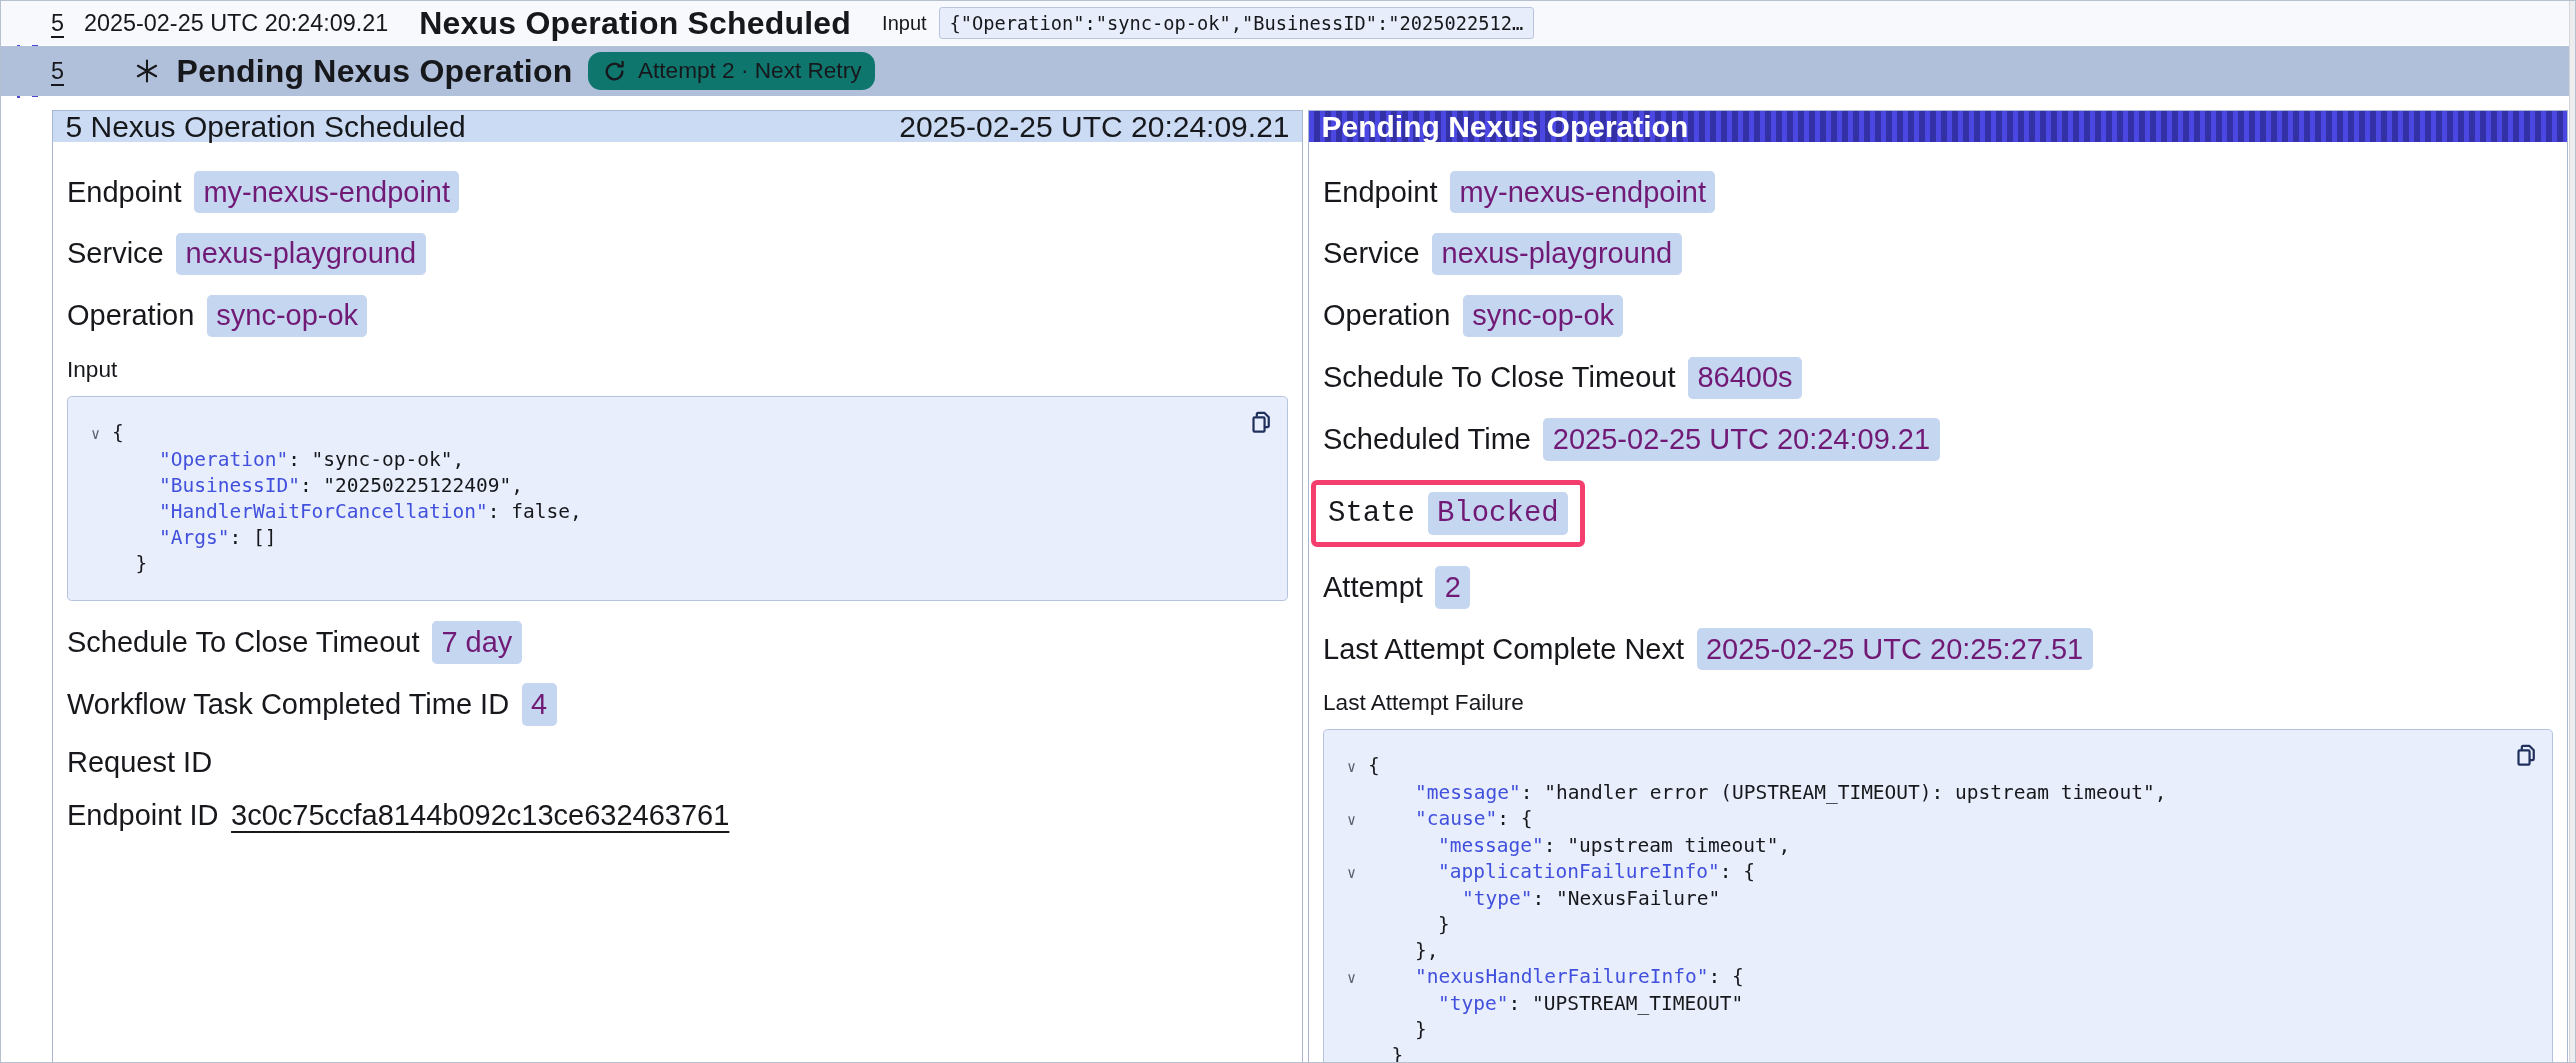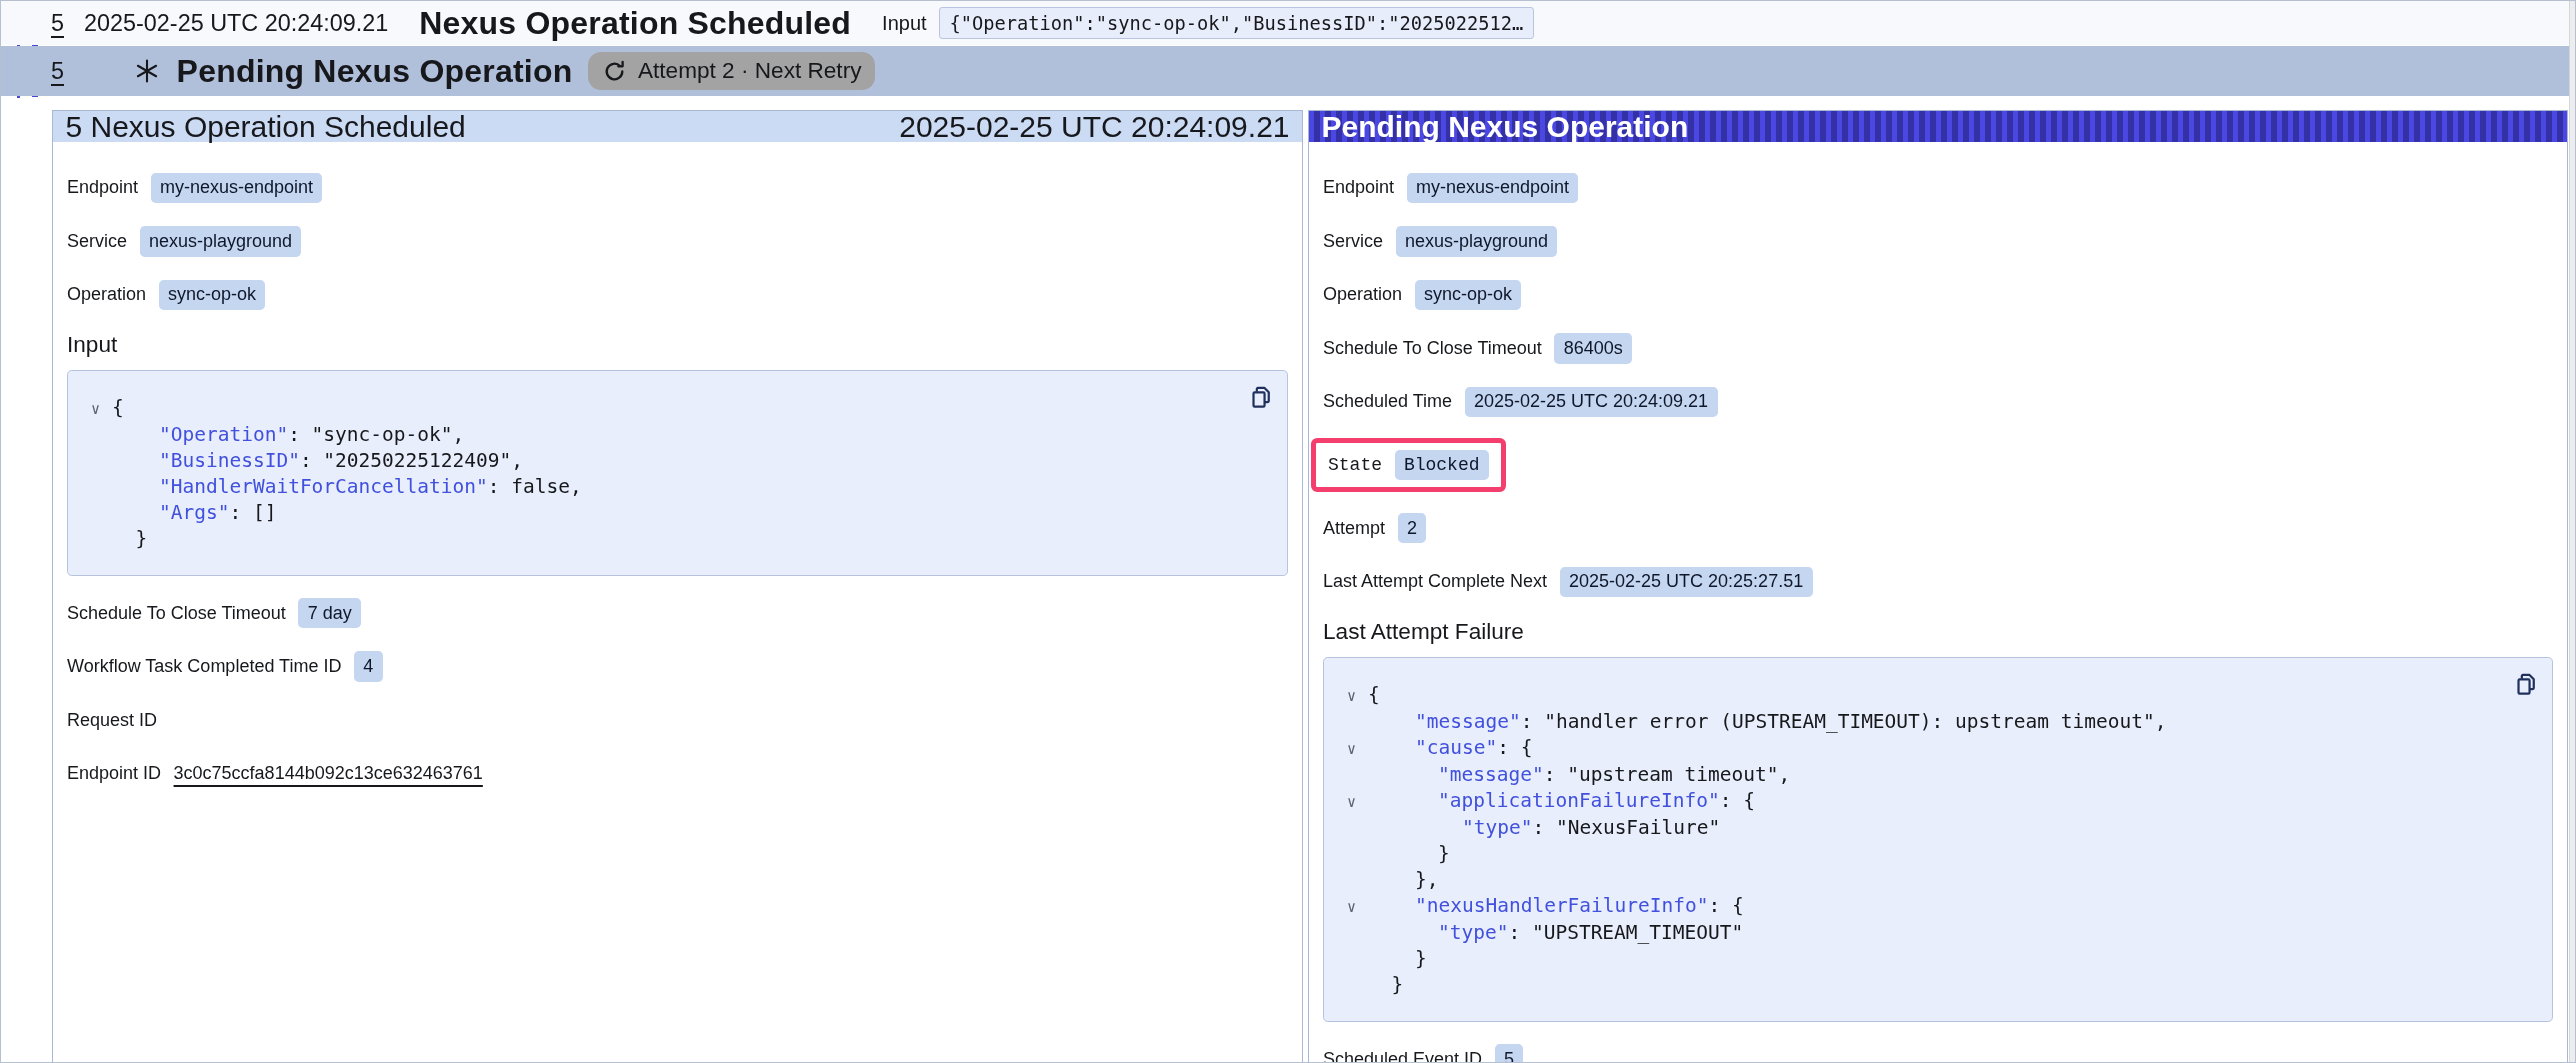--- a/index.html
+++ b/index.html
@@ -30,21 +30,21 @@
     margin-left:12.5px;
     font-family:"DejaVu Sans Mono", monospace;
     font-size:18.7px;
     background:#e8edfb; border:1.6px solid #b9c4de; border-radius:3.1px;
     padding:4.7px 9.4px; max-width:647px; overflow:hidden; white-space:nowrap;
     cursor:pointer;
   }
   .row2 .evt-title { margin-left:0; }
   .asterisk { margin-left:69px; margin-right:15.6px; display:inline-flex; align-items:center; }
   .retry-badge {
-    margin-left:15.6px; background:#a3a3a3; border-radius:13px;
+    margin-left:15.6px; background:#0f766e; border-radius:13px;
     display:inline-flex; align-items:center; gap:11px;
     padding:6.2px 14px; font-size:22.6px; color:#17181c;
   }
 
   
   .gutter-dash {
     position:absolute; left:15.6px; top:25px; height:72px; width:0;
     border-left:3.1px dashed #4946d6;
   }
   .dot-open {
@@ -72,25 +72,25 @@
     height:31px; display:flex; align-items:center; justify-content:space-between;
     padding:0 12.5px; font-size:30px;
   }
   .panel-header.plain { background:#cbdbf4; color:#17181c; }
   .panel-header.striped {
     background:repeating-linear-gradient(90deg,#4a47e2 0 5.5px,#3331a5 5.5px 11px);
     color:#ffffff; font-weight:600;
   }
   .panel-body { padding:9.4px 14px 15.6px 14px; }
 
-  .field-row { display:flex; align-items:center; gap:12.5px; margin:19.5px 0; font-size:18px; min-height:34px; }
+  .field-row { display:flex; align-items:center; gap:12.5px; margin:19.5px 0; font-size:29px; min-height:34px; }
   .field-label { color:#17181c; white-space:nowrap; }
   .chip {
     background:#c5d6f0; border-radius:4.7px; padding:4.7px 9.4px;
-    color:#0f172a; white-space:nowrap;
+    color:#701a75; white-space:nowrap;
   }
   .field-link {
     color:#17181c; text-decoration:underline; text-underline-offset:5.5px;
     text-decoration-thickness:1.6px; cursor:pointer;
   }
 
   
   .field-row.hl { margin:12.5px 0;font-family:Liberation Mono, monospace; }
   .annotation {
     display:inline-flex; align-items:center; gap:12.5px;

